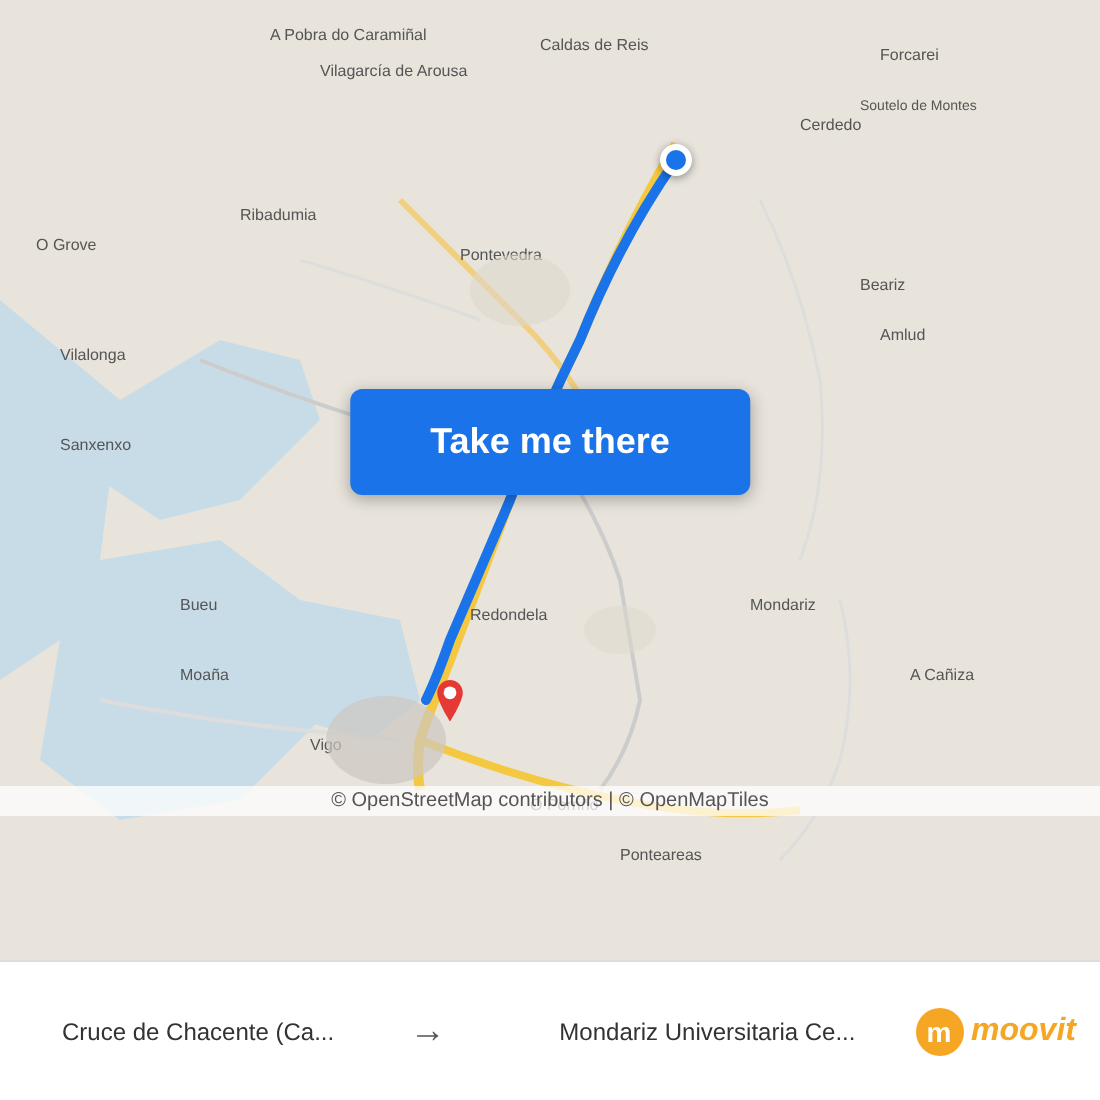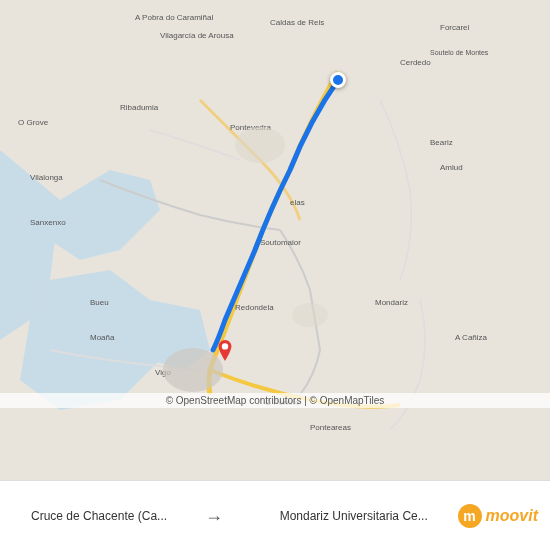--- a/index.html
+++ b/index.html
@@ -212,20 +212,21 @@
     <path d="M 338,80 Q 310,120 290,170 Q 270,210 255,250 Q 240,285 225,320 Q 218,340 213,350" stroke="#1a73e8" stroke-width="5" fill="none" stroke-linecap="round" stroke-linejoin="round"></path>
   </svg>
 
   <div class="map-dot-dest"></div>
 
   <svg class="map-pin-origin" viewBox="0 0 24 30" xmlns="http://www.w3.org/2000/svg">
     <path d="M12 0C7.6 0 4 3.6 4 8c0 5.4 8 18 8 18s8-12.6 8-18c0-4.4-3.6-8-8-8z" fill="#e53935"></path>
     <circle cx="12" cy="8" r="4" fill="white"></circle>
   </svg>
 
+  <button id="take-me-there-btn">Take me there</button>
 
   <div id="attribution">
     <span>© OpenStreetMap contributors | © OpenMapTiles</span>
   </div>
 </div>
 
 <div id="bottom-bar">
   <span class="location-label">Cruce de Chacente (Ca...</span>
   <span class="arrow-icon">→</span>
   <span class="location-label">Mondariz Universitaria Ce...</span>

